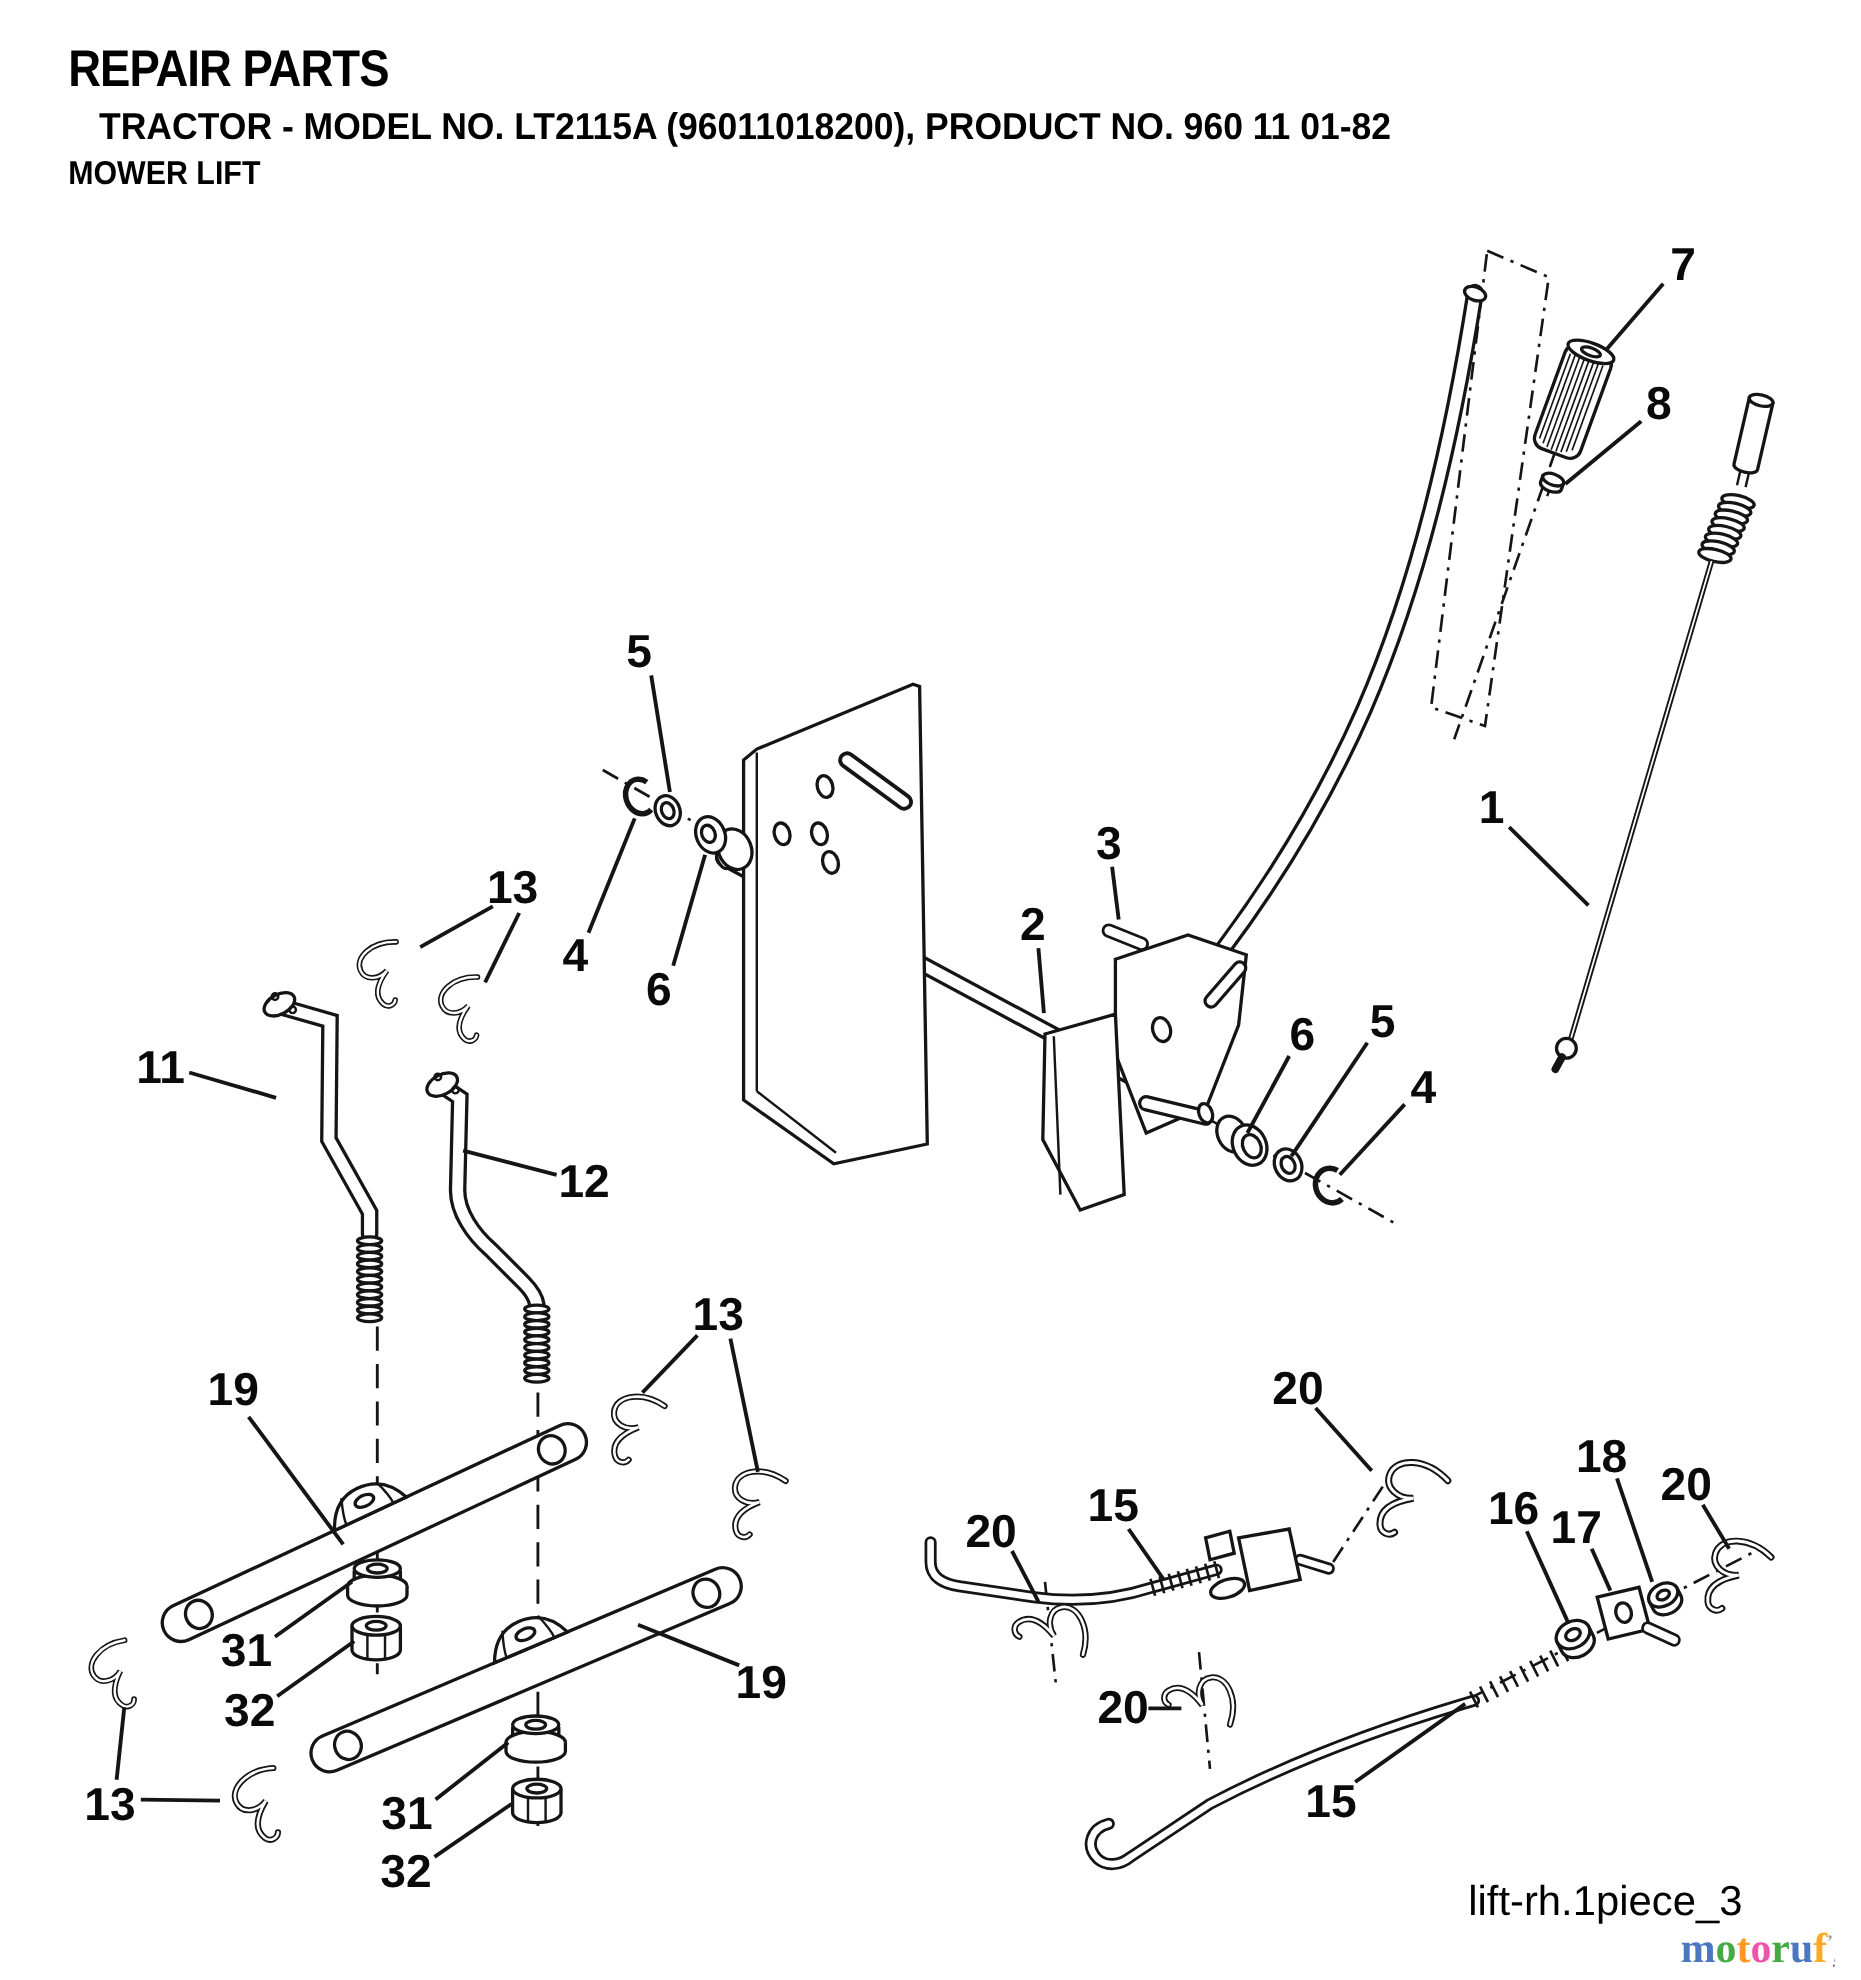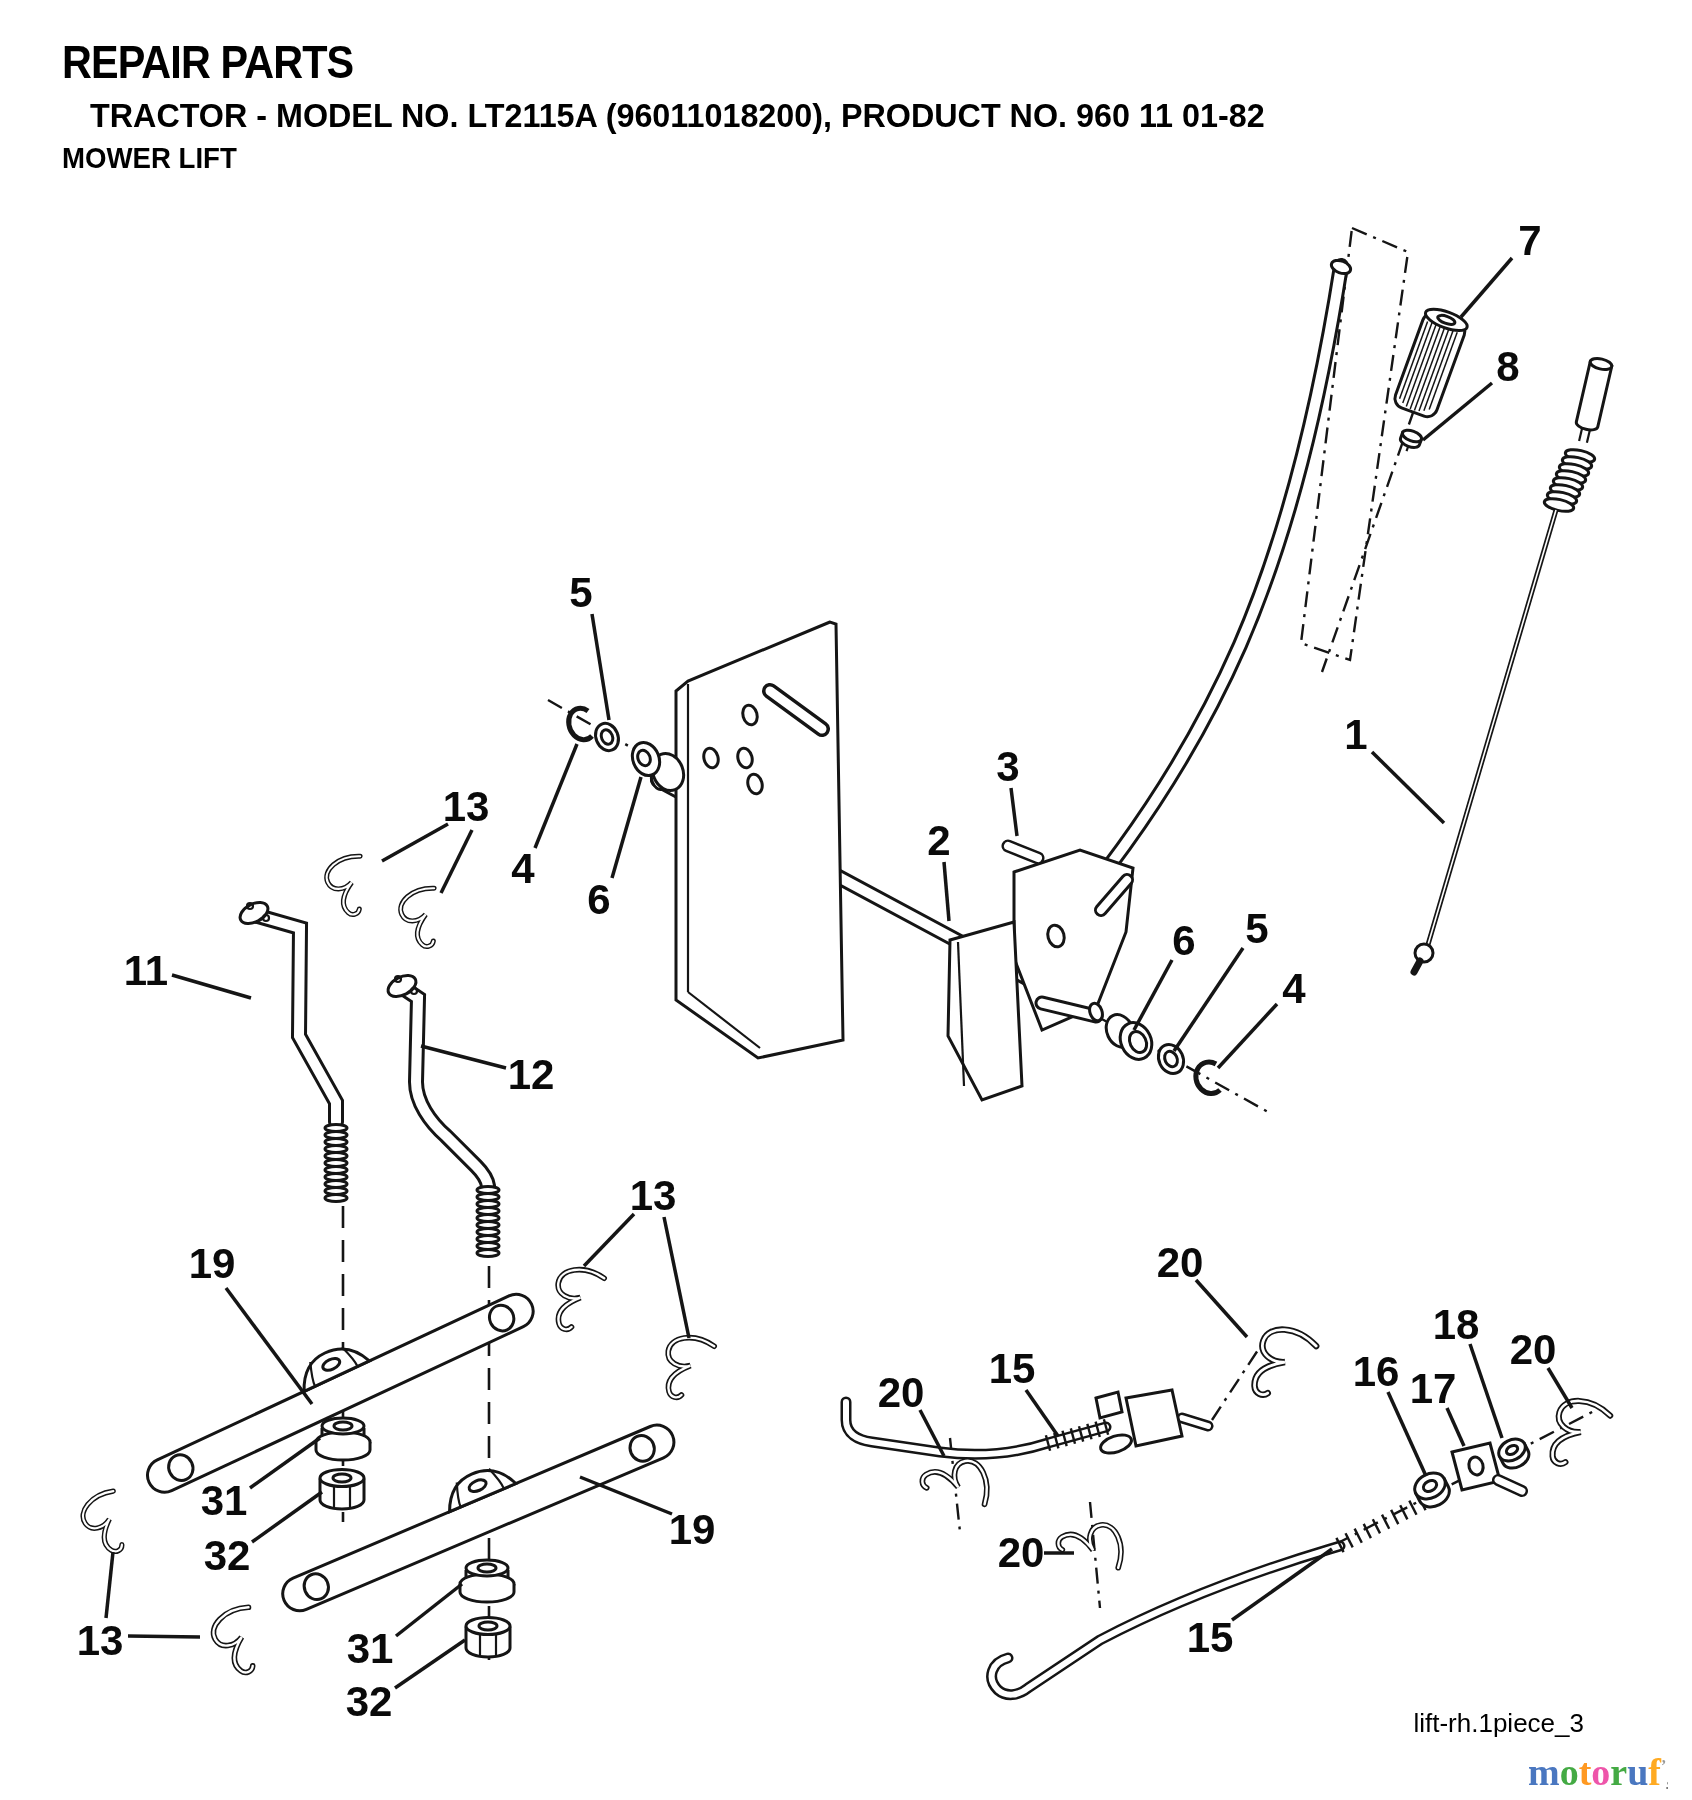--- a/index.html
+++ b/index.html
@@ -4,21 +4,21 @@
 <style>
   html,body{margin:0;padding:0;background:#fff;}
   .stage{position:relative;width:1668px;height:1800px;background:#ffffff;overflow:hidden;
          font-family:"Liberation Sans",sans-serif;color:#000;}
   .hdr-title{position:absolute;left:62px;top:34px;font-size:47px;font-weight:bold;
              letter-spacing:-1px;transform:scaleX(.88);transform-origin:left top;white-space:nowrap;}
   .hdr-sub{position:absolute;left:90px;top:96px;font-size:34px;font-weight:bold;
            transform:scaleX(.95);transform-origin:left top;white-space:nowrap;}
   .hdr-sec{position:absolute;left:62px;top:141px;font-size:30px;font-weight:bold;
            transform:scaleX(.92);transform-origin:left top;white-space:nowrap;}
-  .foot-ref{position:absolute;right:84px;top:1708px;font-size:26px;white-space:nowrap;}
+  .foot-ref{position:absolute;right:84px;top:1708px;font-size:38px;white-space:nowrap;}
   .wm{position:absolute;left:1528px;top:1750px;font-family:"Liberation Serif",serif;
       font-weight:bold;font-size:38px;white-space:nowrap;}
   .wm .wm-suffix{font-size:22px;font-weight:bold;text-decoration:underline;}
   .wm .wm-tick{font-size:16px;vertical-align:14px;color:#999;}
   svg{position:absolute;left:0;top:0;}
   .ln{stroke:#151515;stroke-width:3;fill:none;}
   .ln2{stroke:#151515;stroke-width:2.2;fill:none;}
   .lnw{stroke:#151515;stroke-width:3;fill:#ffffff;}
   .dash{stroke:#151515;stroke-width:2.6;fill:none;stroke-dasharray:22 12;}
   .dashdot{stroke:#151515;stroke-width:2.4;fill:none;stroke-dasharray:16 7 3 7;}

